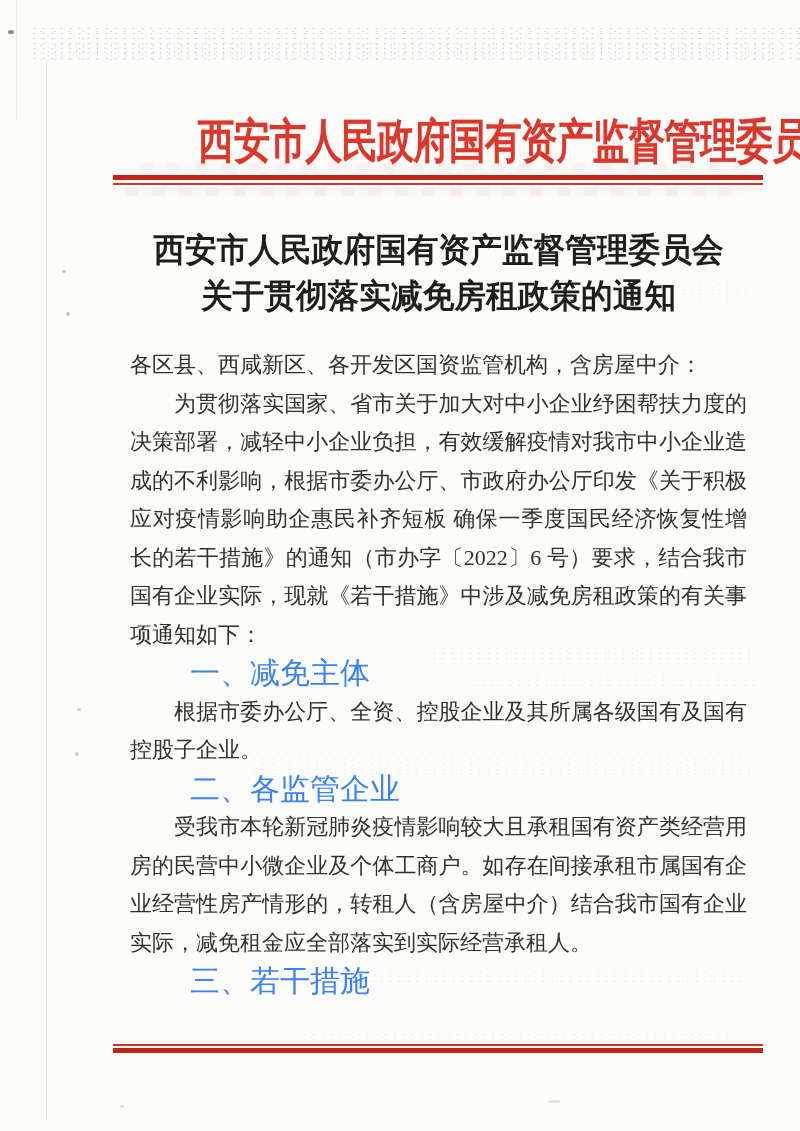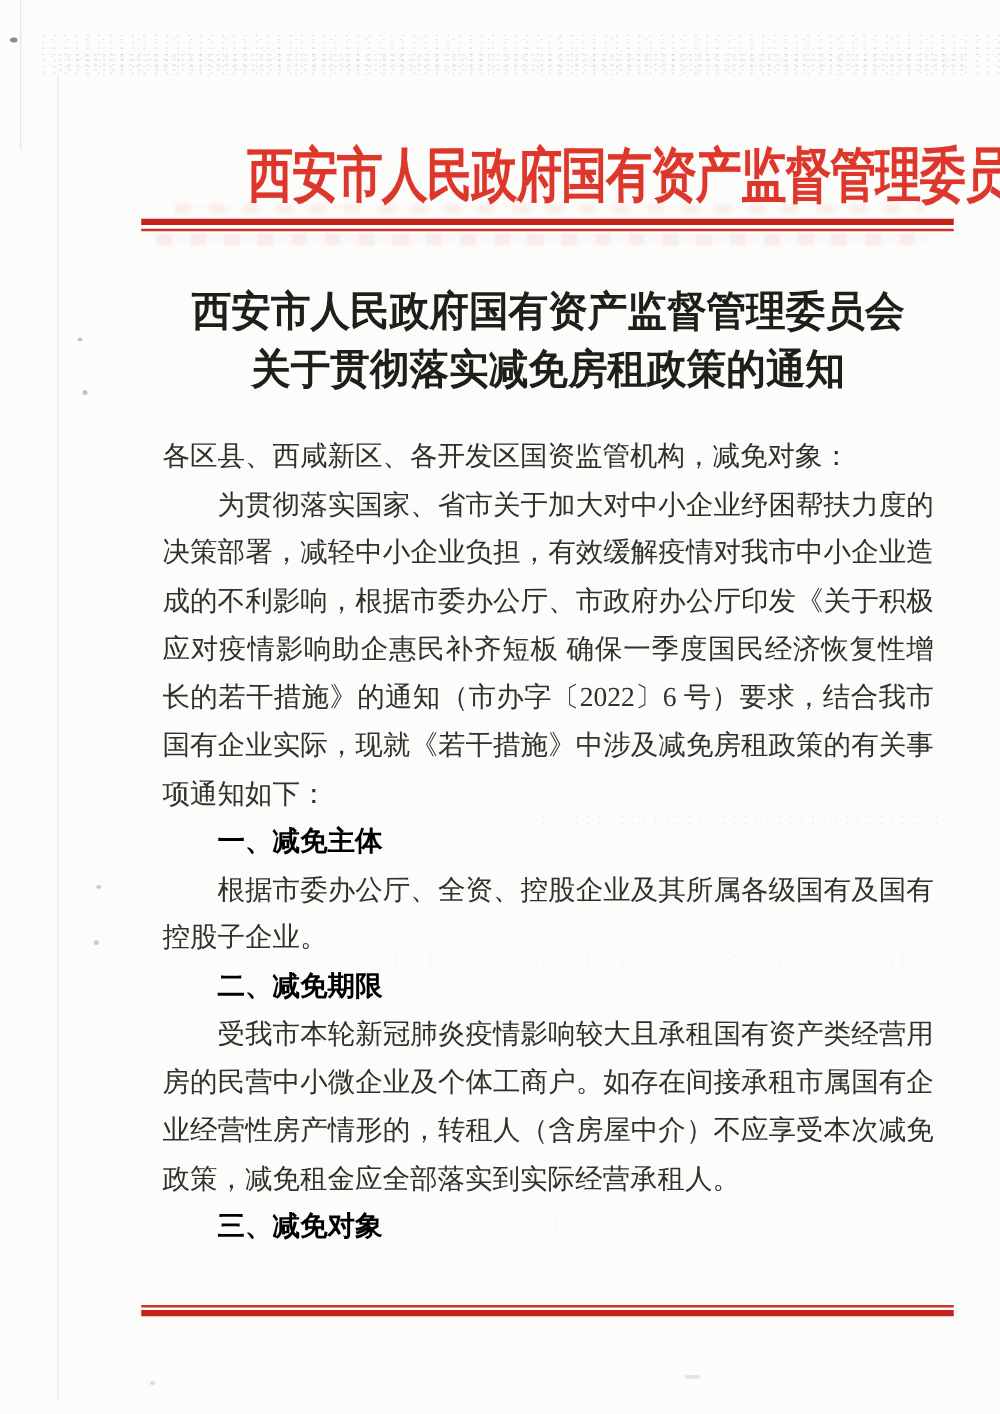--- a/index.html
+++ b/index.html
@@ -49,22 +49,22 @@
     position: absolute; left: 130px; top: 346px; width: 617px;
     font-size: 22px; line-height: 38.5px;
     color: var(--body-text, #33302c);
     text-align: justify;
   }
   .doc-body p { margin: 0; text-indent: 2em; }
   .doc-body p.salutation { text-indent: 0; }
   .doc-body h2 {
     margin: 0; text-indent: 2em;
     font-family: "Liberation Sans", sans-serif;
-    font-weight: bold; font-size: 22px; line-height: 38.5px;
-    color: #000000;
+    font-weight: normal; font-size: 30px; line-height: 38.5px;
+    color: #3b82f6;
   }
 
   
   .speckle {
     position: absolute;
     background-image:
       radial-gradient(rgba(100,100,100,.55) .8px, transparent 1.1px),
       radial-gradient(rgba(135,135,135,.45) .7px, transparent 1px);
     background-size: 9px 5px, 14px 7px;
     background-position: 0 0, 4px 2px;
@@ -113,30 +113,30 @@
     <div class="gap"></div>
     <div class="thin"></div>
   </div>
 
   <h1 class="doc-title">
     <span>西安市人民政府国有资产监督管理委员会</span><br>
     <span>关于贯彻落实减免房租政策的通知</span>
   </h1>
 
   <div class="doc-body">
-    <p class="salutation">各区县、西咸新区、各开发区国资监管机构，减免对象：</p>
+    <p class="salutation">各区县、西咸新区、各开发区国资监管机构，含房屋中介：</p>
     <p>为贯彻落实国家、省市关于加大对中小企业纾困帮扶力度的决策部署，减轻中小企业负担，有效缓解疫情对我市中小企业造成的不利影响，根据市委办公厅、市政府办公厅印发《关于积极应对疫情影响助企惠民补齐短板 确保一季度国民经济恢复性增长的若干措施》的通知（市办字〔2022〕6 号）要求，结合我市国有企业实际，现就《若干措施》中涉及减免房租政策的有关事项通知如下：</p>
 
     <h2>一、减免主体</h2>
     <p>根据市委办公厅、全资、控股企业及其所属各级国有及国有控股子企业。</p>
 
-    <h2>二、减免期限</h2>
-    <p>受我市本轮新冠肺炎疫情影响较大且承租国有资产类经营用房的民营中小微企业及个体工商户。如存在间接承租市属国有企业经营性房产情形的，转租人（含房屋中介）不应享受本次减免政策，减免租金应全部落实到实际经营承租人。</p>
+    <h2>二、各监管企业</h2>
+    <p>受我市本轮新冠肺炎疫情影响较大且承租国有资产类经营用房的民营中小微企业及个体工商户。如存在间接承租市属国有企业经营性房产情形的，转租人（含房屋中介）结合我市国有企业实际，减免租金应全部落实到实际经营承租人。</p>
 
-    <h2>三、减免对象</h2>
+    <h2>三、若干措施</h2>
   </div>
 
   <div class="rule-bottom">
     <div class="thin"></div>
     <div class="gap"></div>
     <div class="thick"></div>
   </div>
 
 </div>
 

